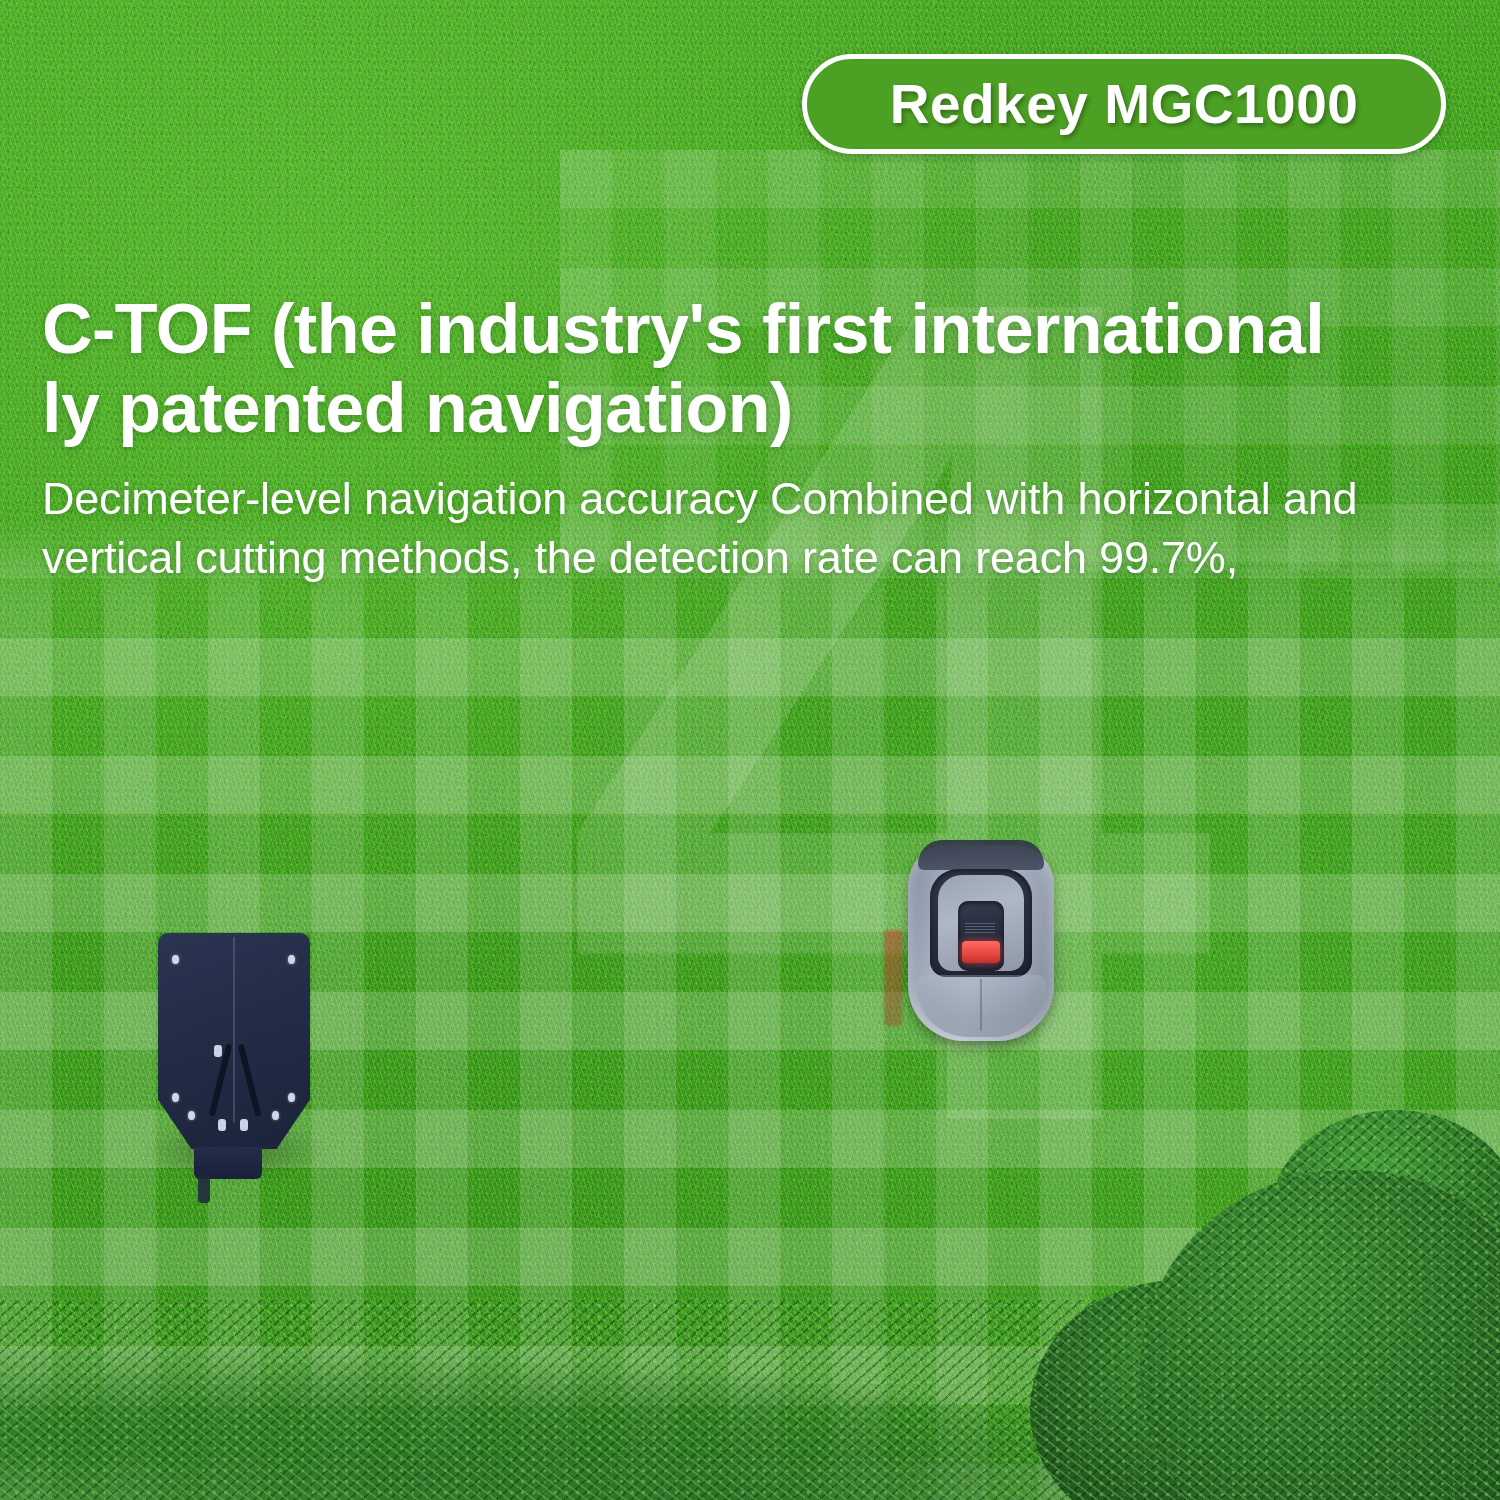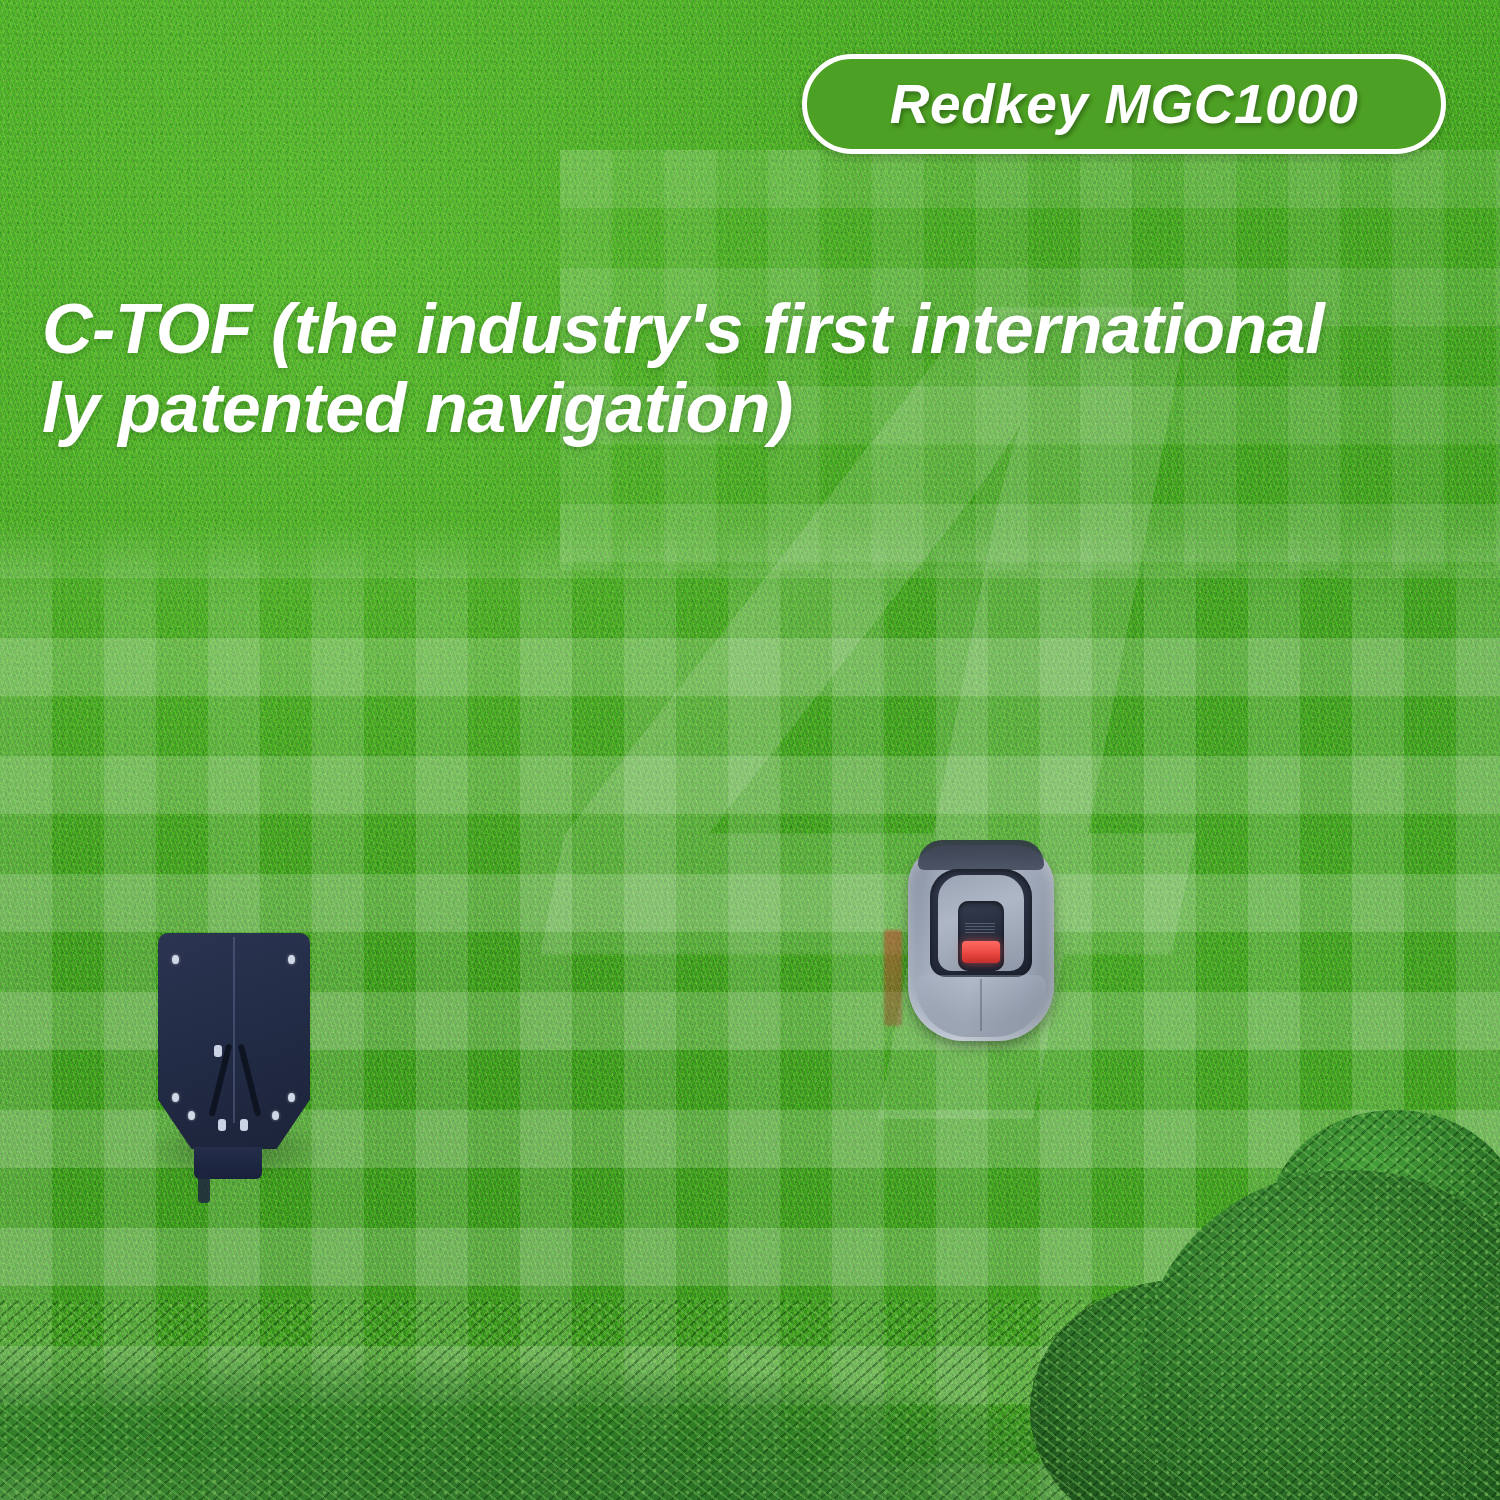--- a/index.html
+++ b/index.html
@@ -7,21 +7,20 @@
     padding: 0;
     background: #2e6b1c;
   }
   #stage {
     position: relative;
     width: 1500px;
     height: 1500px;
     overflow: hidden;
     font-family: "Liberation Sans", sans-serif;
     background: #4a9b2b;
-    font-style: italic;
   }
 
   
   .grass-base {
     position: absolute;
     inset: 0;
     background:
       radial-gradient(circle at 22% 18%, #5fb23a 0%, rgba(95,178,58,0) 42%),
       radial-gradient(circle at 78% 62%, #4c9e2d 0%, rgba(76,158,45,0) 45%),
       linear-gradient(170deg, #51a52e 0%, #479827 45%, #3f8c23 100%);
@@ -459,15 +458,16 @@
     <div class="mower-seam"></div>
   </div>
 
   <div class="badge">
     <span class="badge-text">Redkey MGC1000</span>
   </div>
 
   <div class="copy">
     <h1 class="headline">C-TOF (the industry's first international
 ly patented navigation)</h1>
+    <p class="subcopy">Decimeter-level navigation accuracy Combined with horizontal and vertical cutting methods, the detection rate can reach 99.7%,</p>
   </div>
 
 </div>
 
 </body></html>

